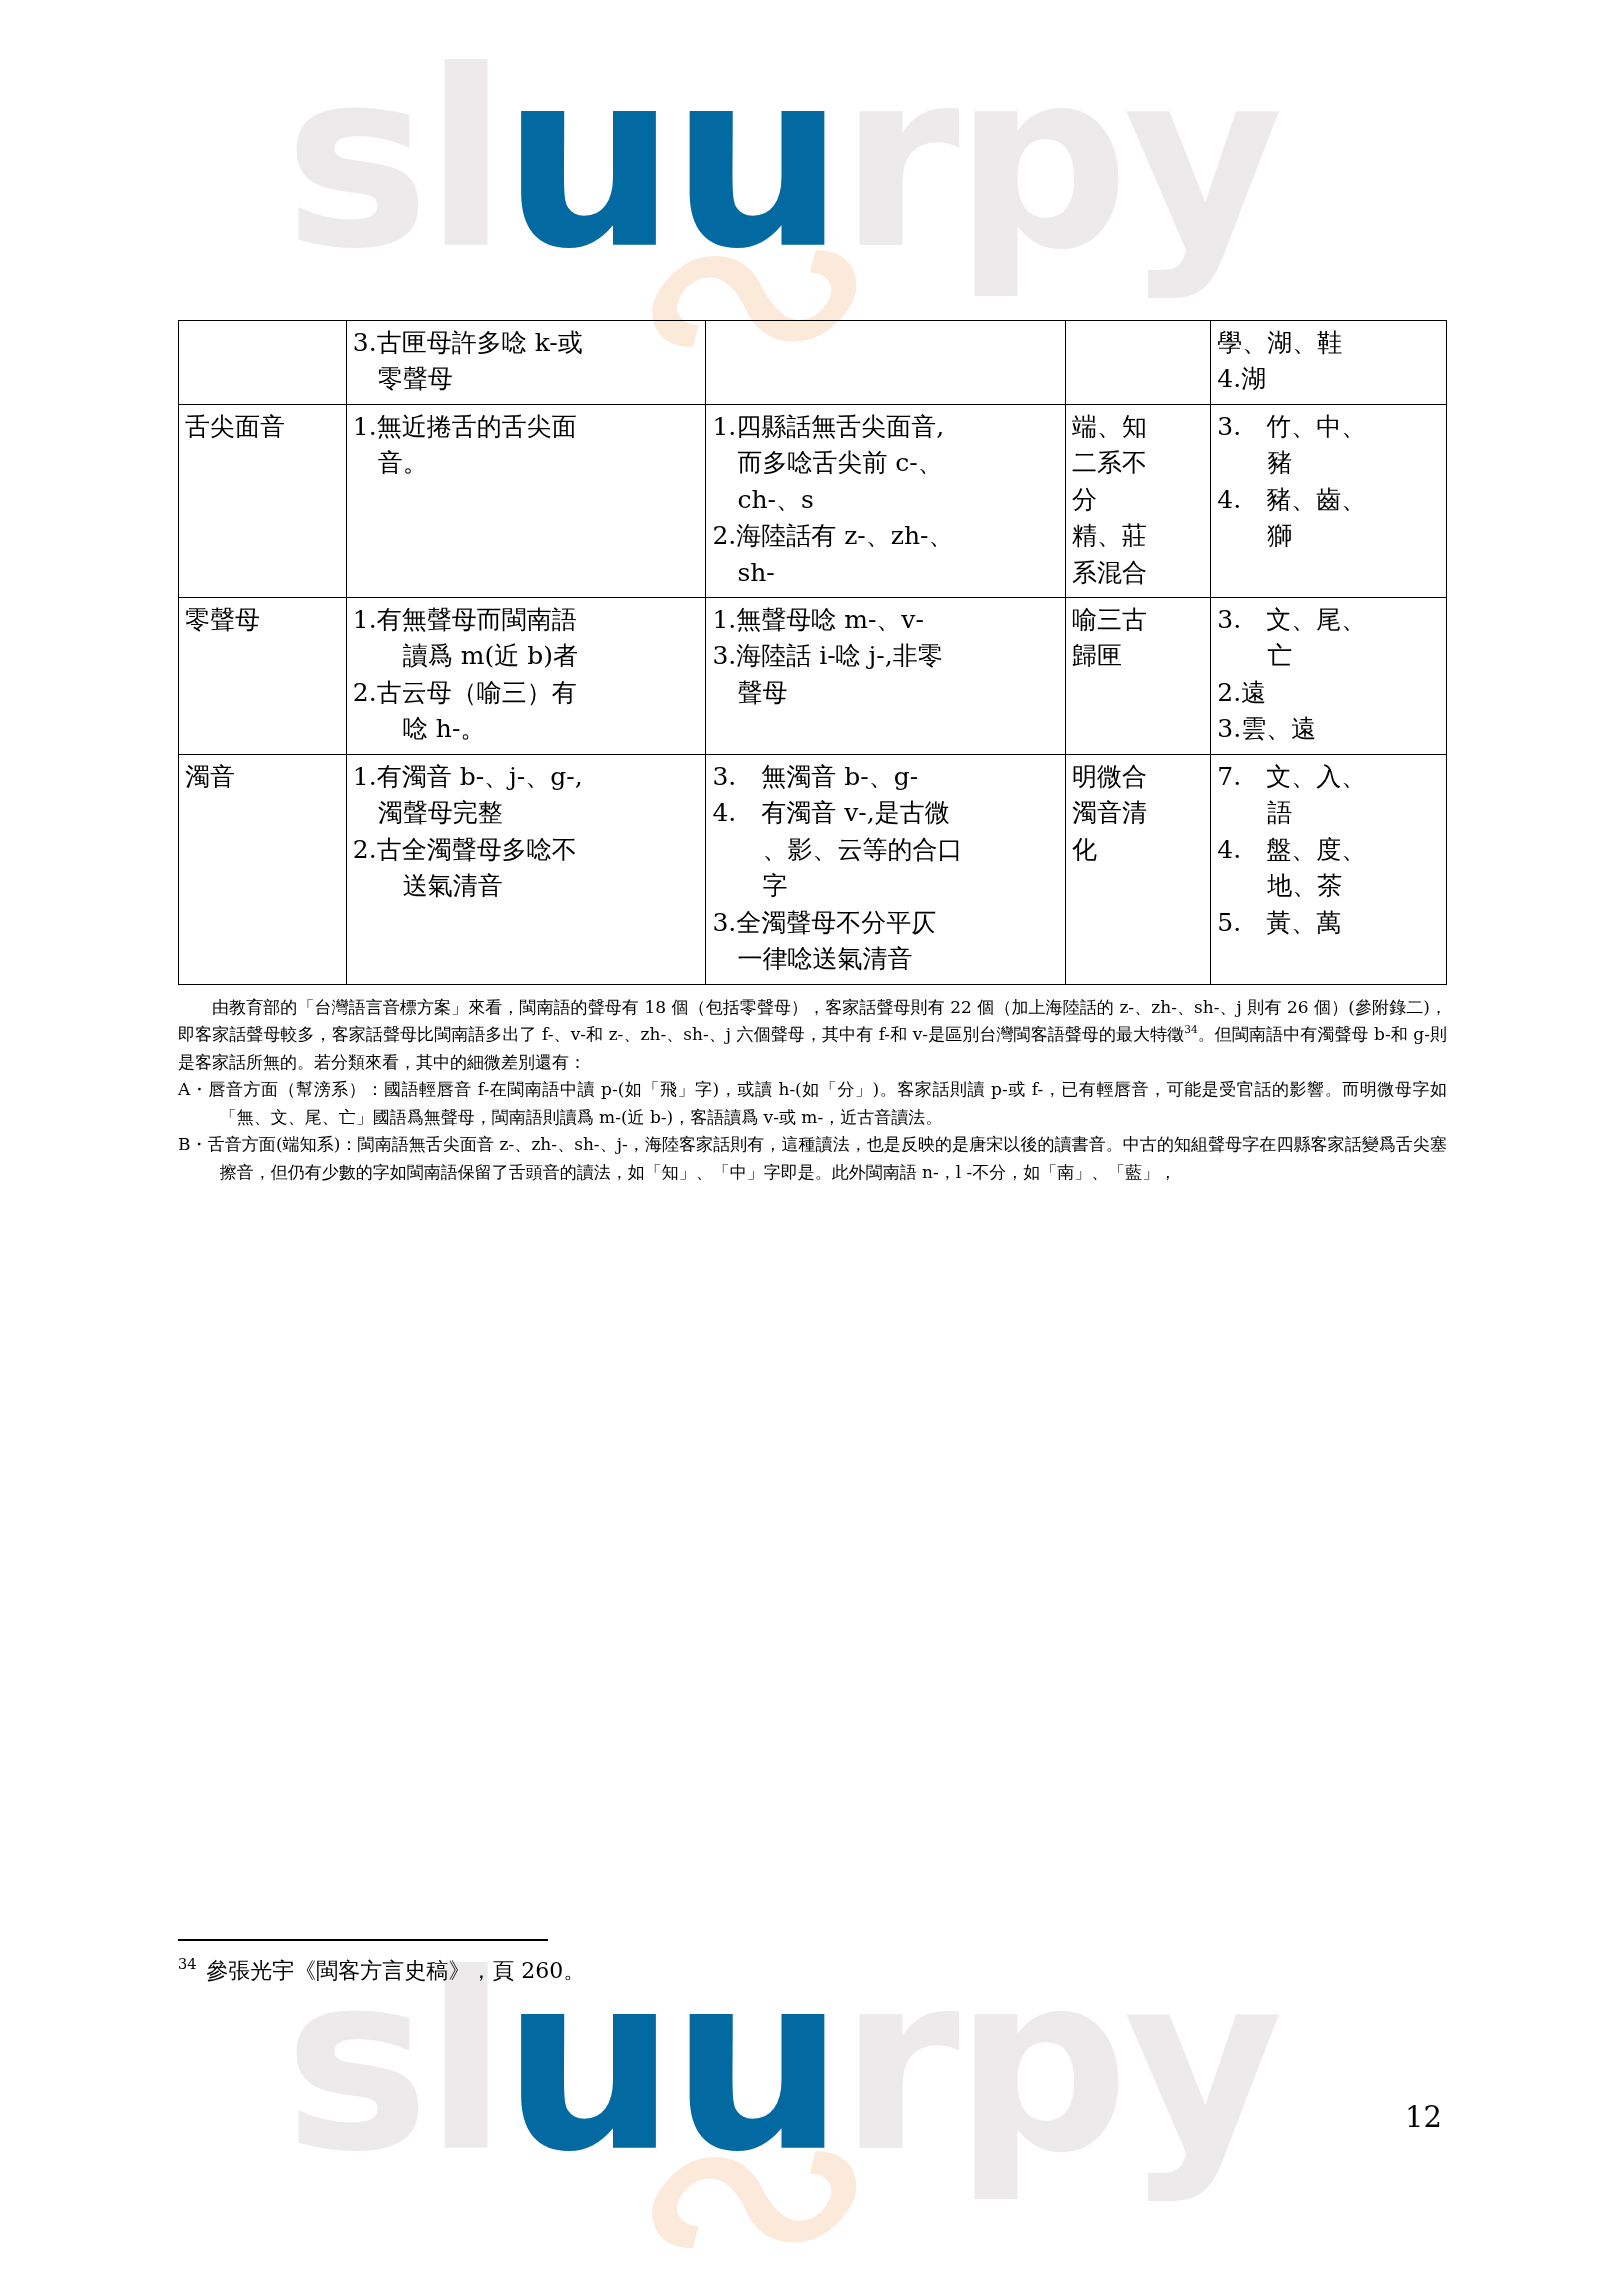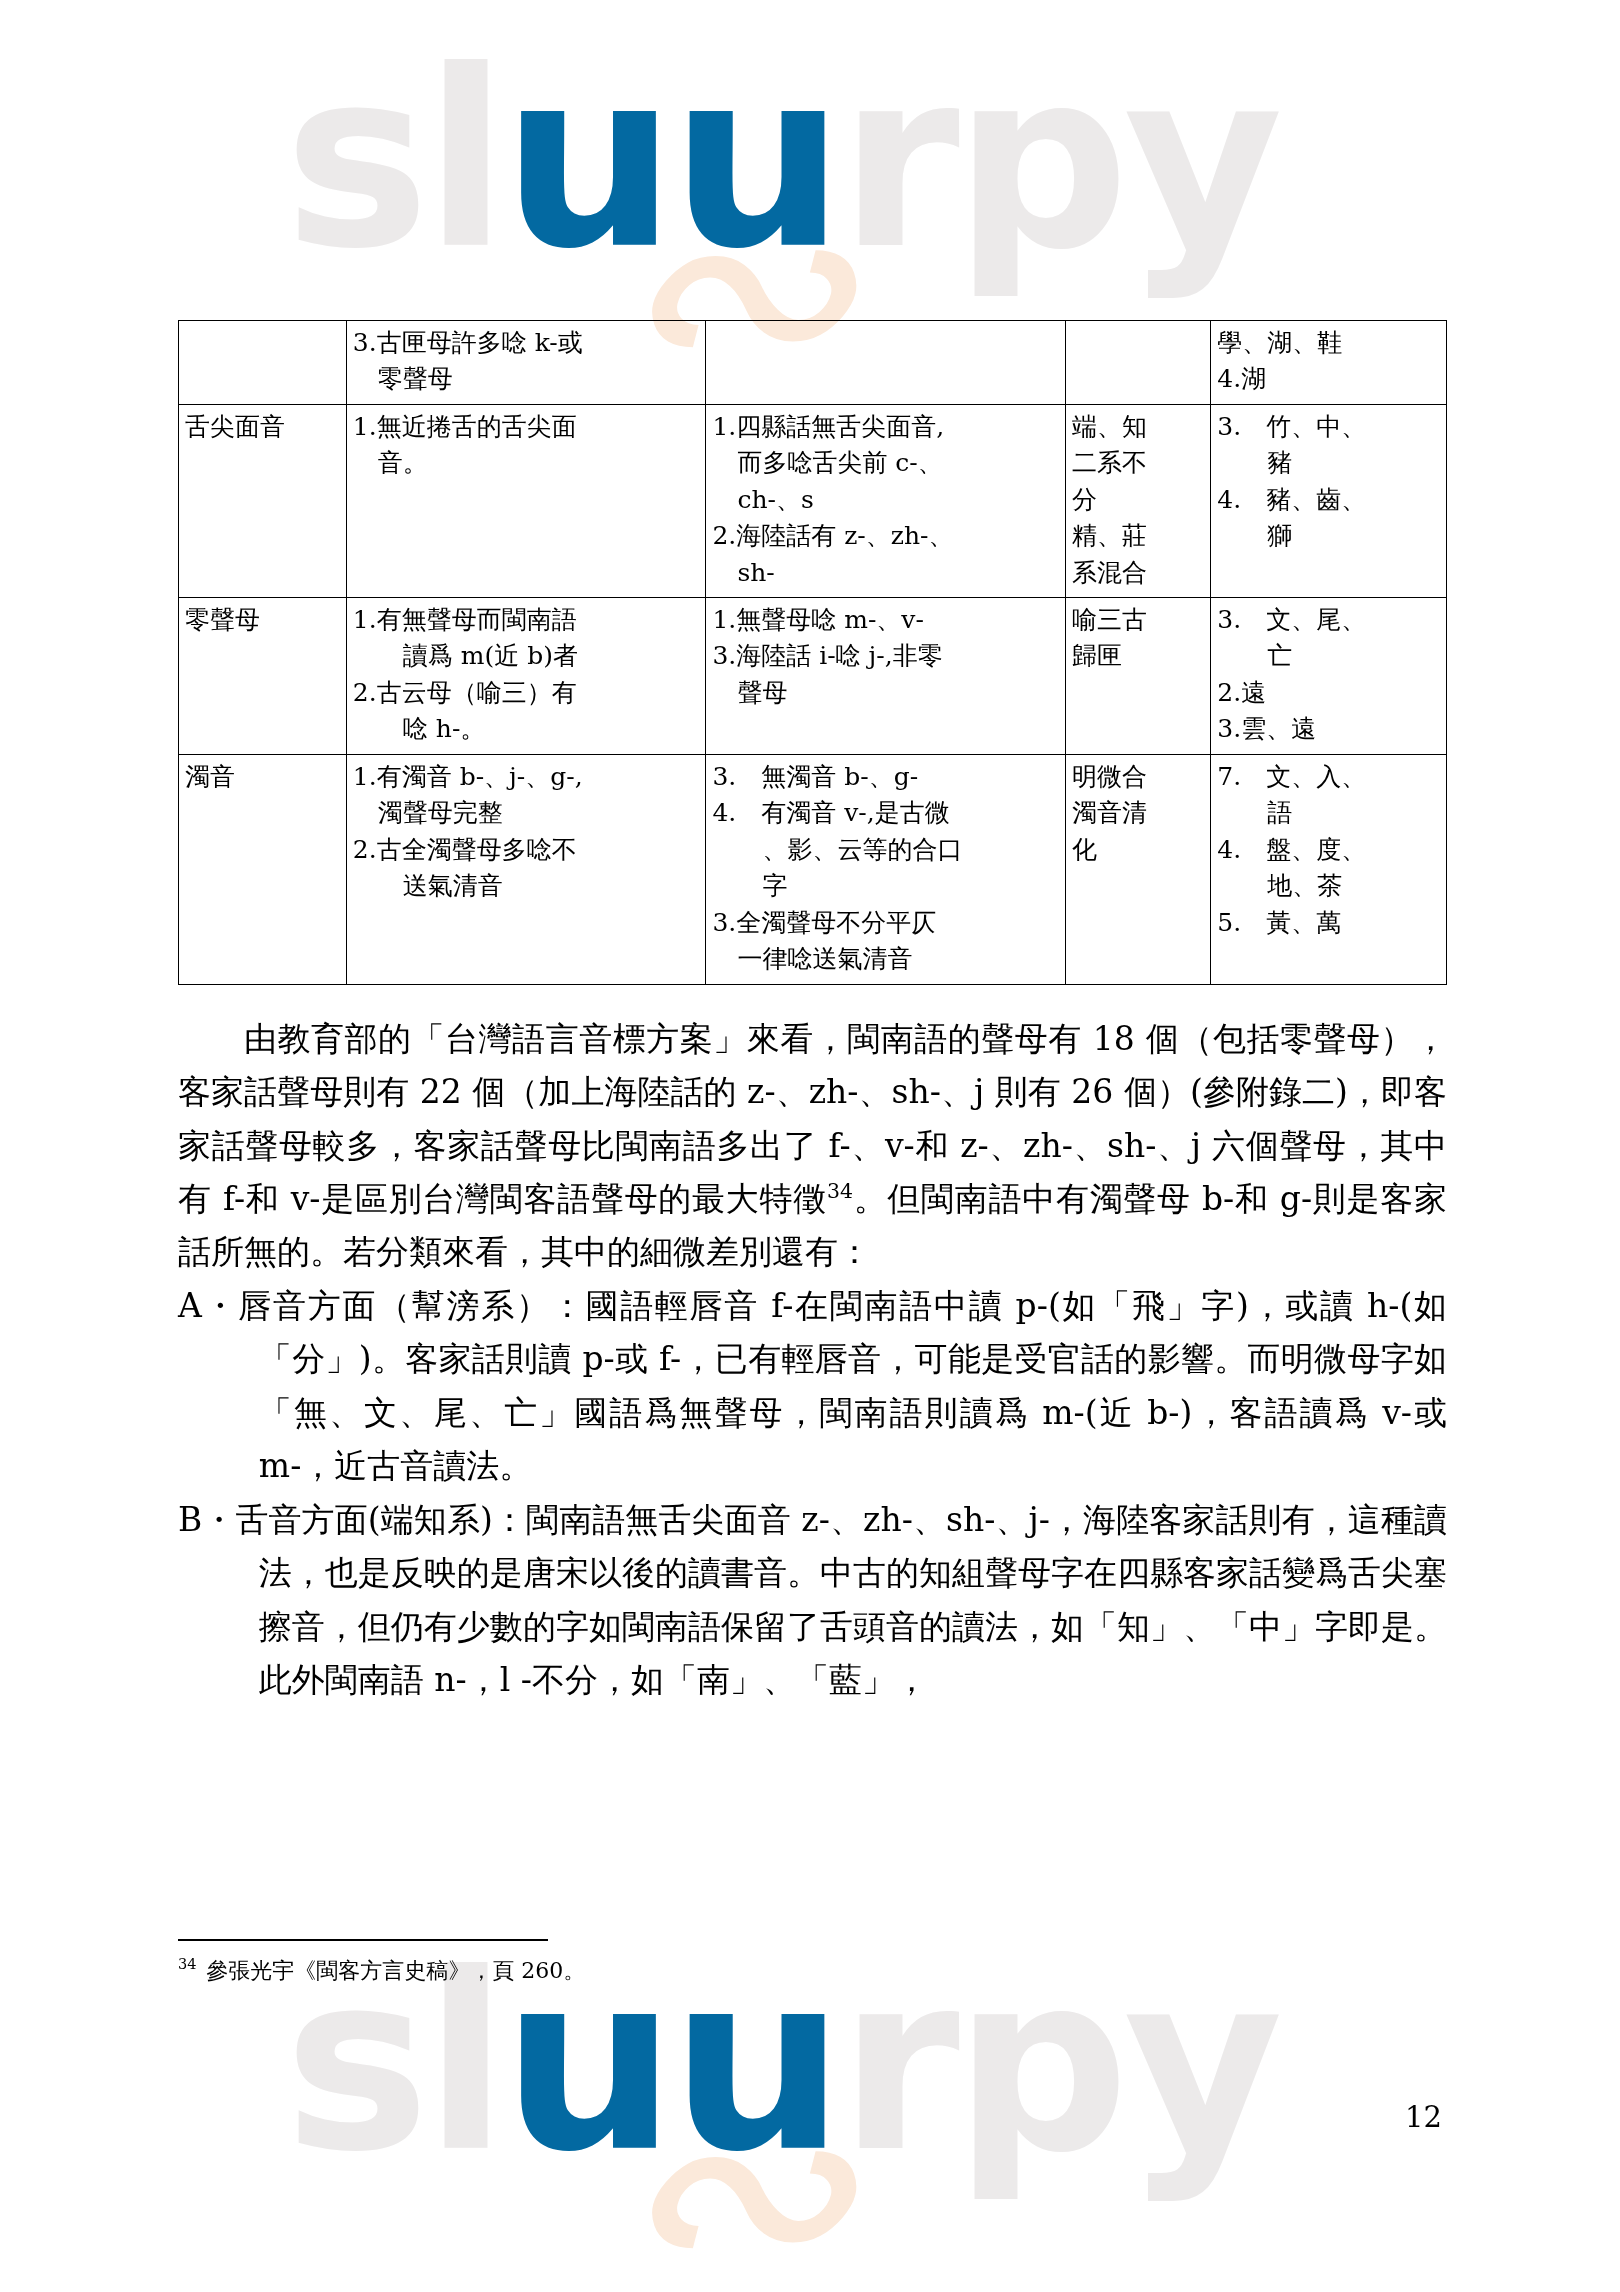--- a/index.html
+++ b/index.html
@@ -98,22 +98,22 @@
     text-indent: -45px;
     white-space: pre-wrap;
   }
   .plain {
     display: block;
     white-space: pre-wrap;
   }
 
   
   .body-text {
-    margin-top: 27px;
-    font-size: 33px;
+    margin-top: 9px;
+    font-size: 17px;
     line-height: 1.62;
     text-align: justify;
     text-justify: inter-ideograph;
   }
   p.para {
     margin: 0;
     text-indent: 2em;
   }
   p.hang {
     margin: 0;

